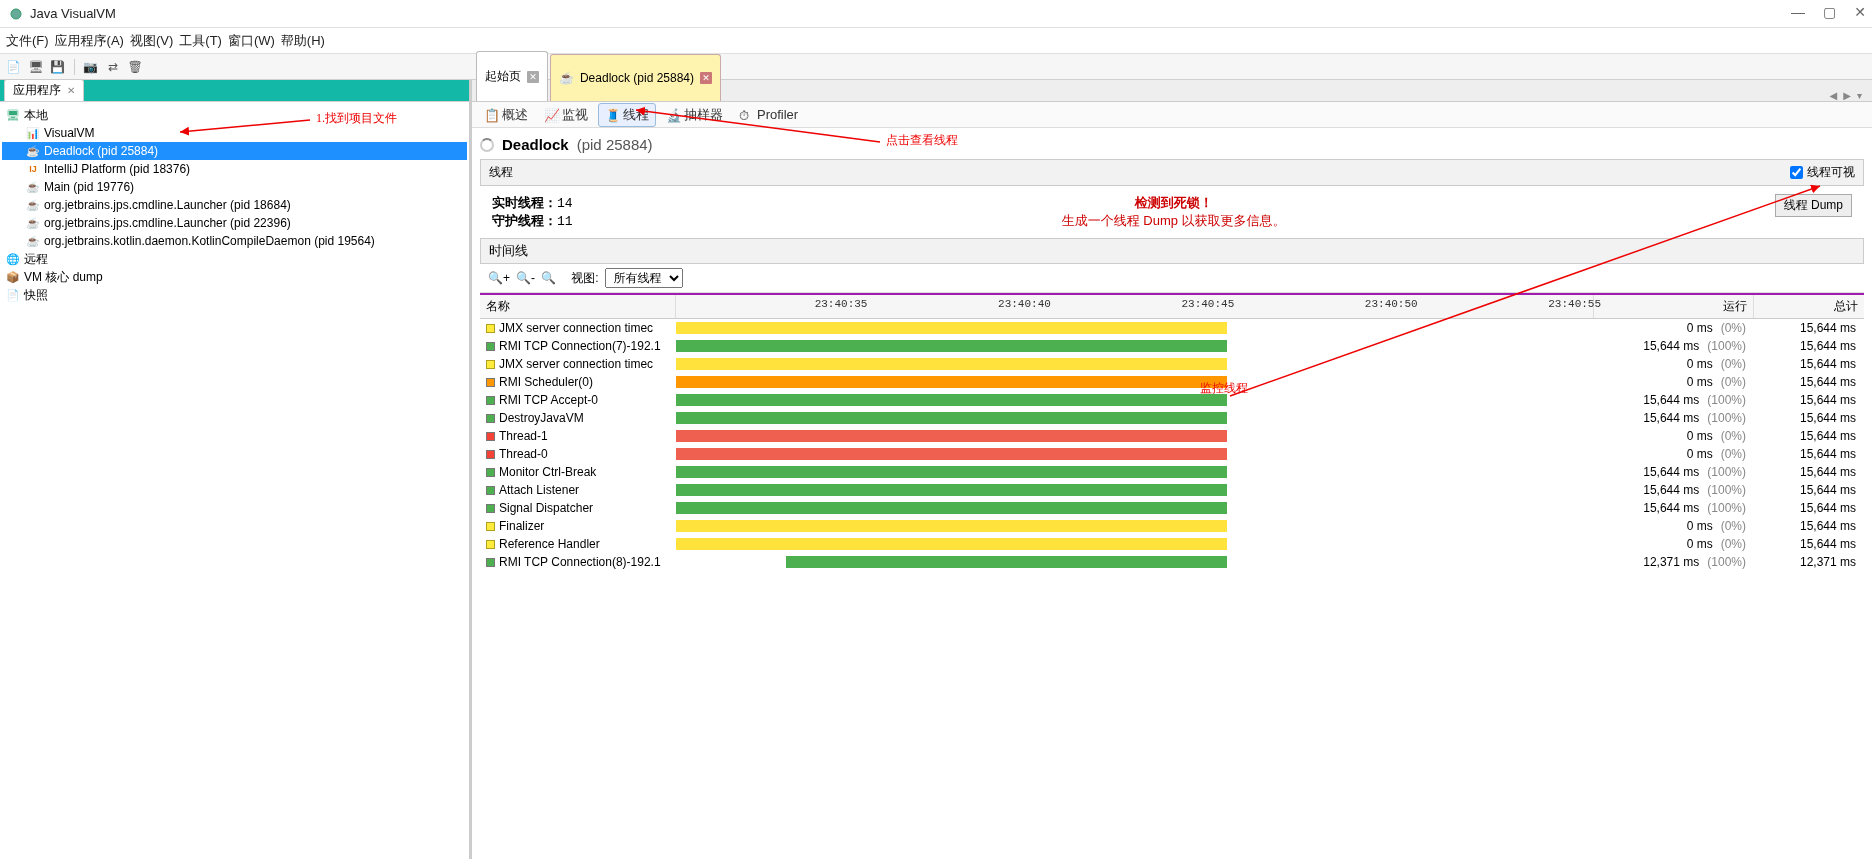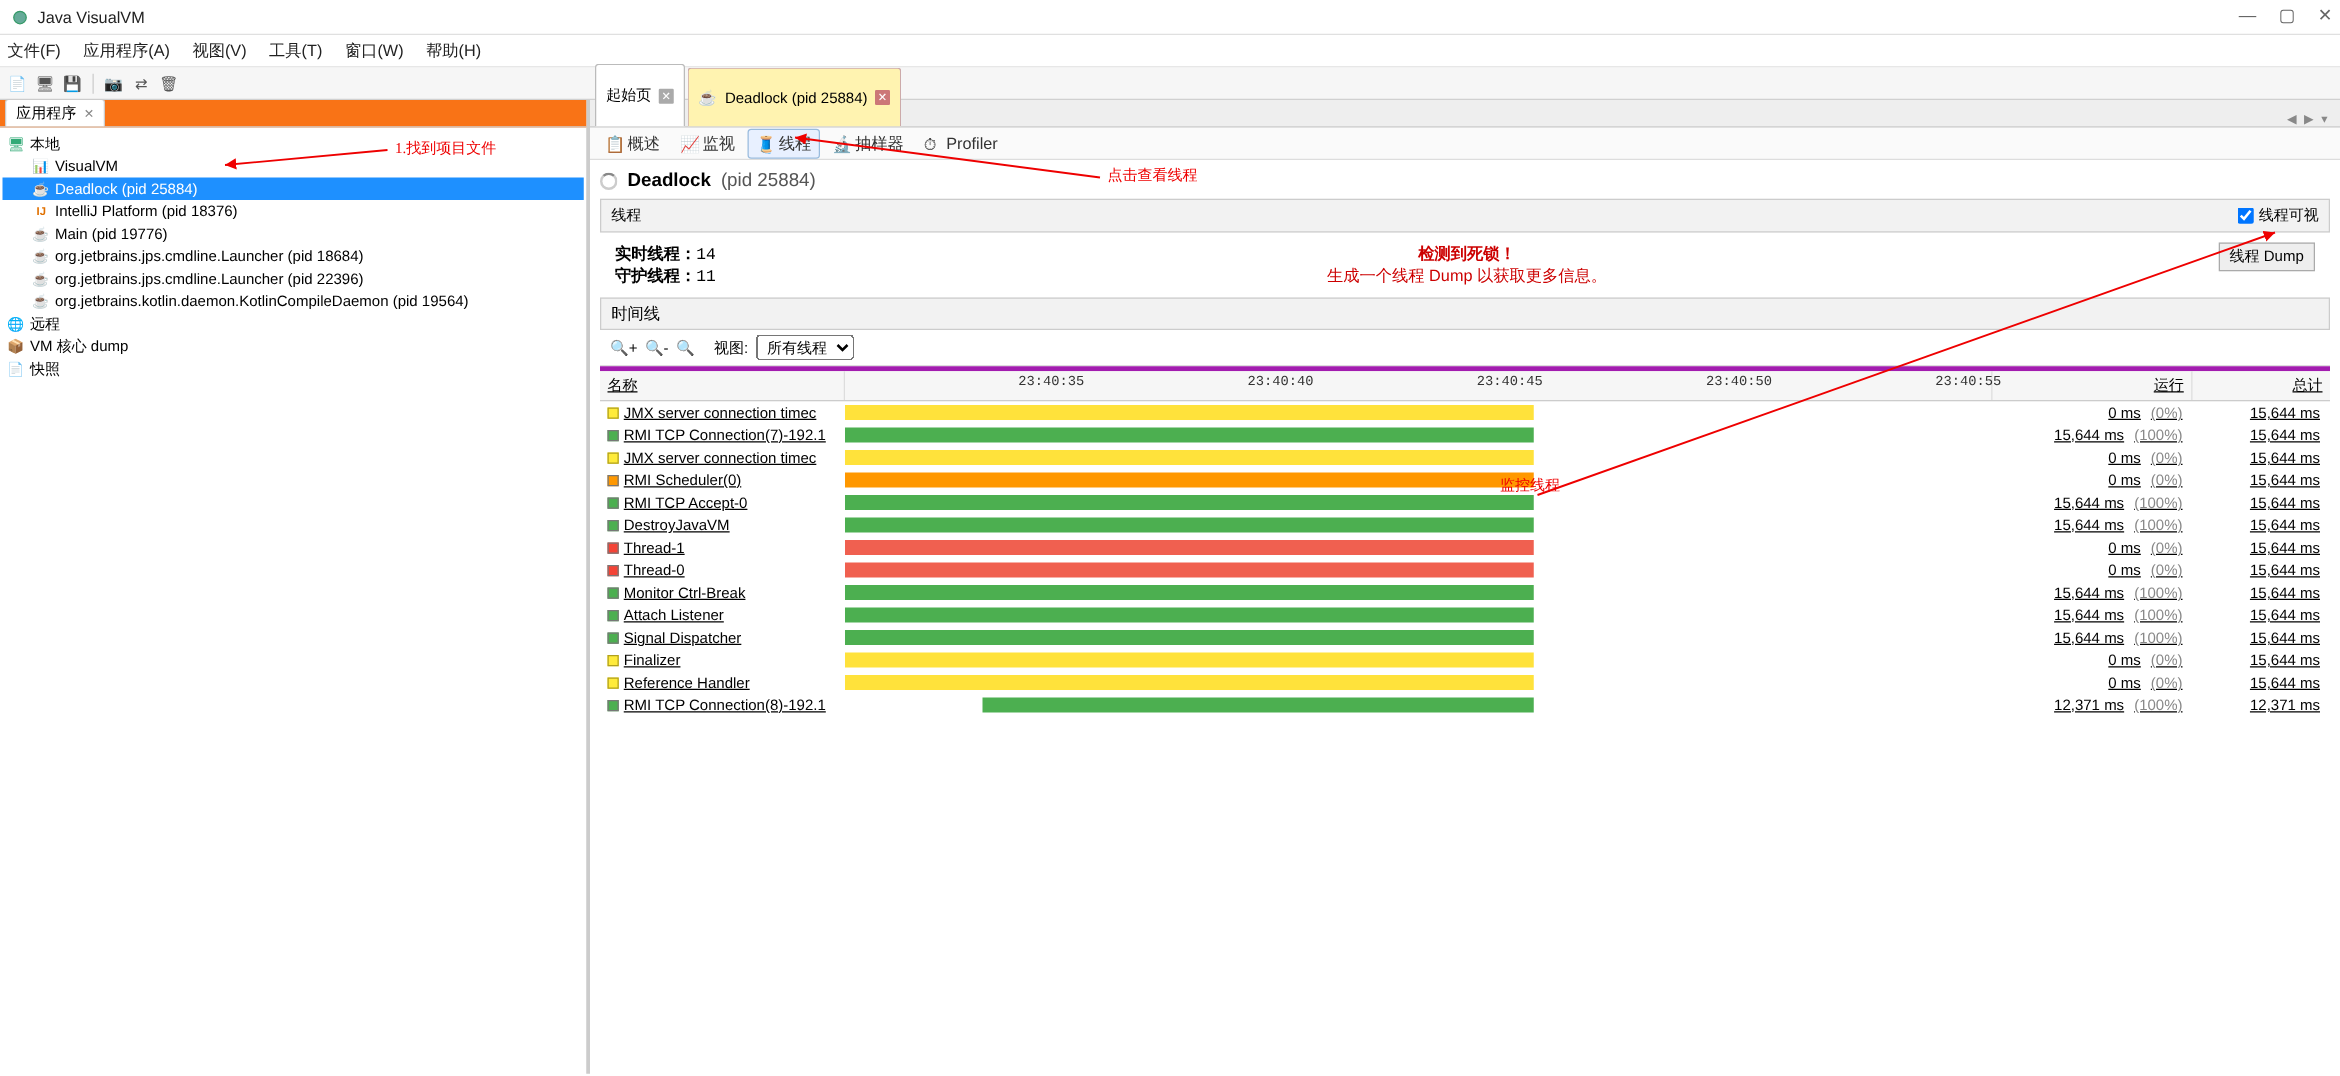--- a/index.html
+++ b/index.html
@@ -6,32 +6,32 @@
 body { background:#fff; font-size:12px; color:#000; overflow:hidden; width:1872px; height:861px; position:relative; }
 .mono { font-family:"Consolas","Courier New",monospace; }
 
 
 .titlebar { height:28px; display:flex; align-items:center; padding:0 8px; border-bottom:1px solid #e0e0e0; }
 .titlebar .glyph { width:16px; height:16px; margin-right:6px; }
 .titlebar .title { font-size:13px; color:#222; flex:1; }
 .tb-btns { position:absolute; right:6px; top:4px; display:flex; gap:18px; font-size:14px; color:#666; }
 
 
-.menubar { height:26px; display:flex; align-items:center; padding:0 6px; gap:18px; border-bottom:1px solid #e0e0e0; font-size:13px; color:#222; }
+.menubar { height:26px; display:flex; align-items:center; padding:0 6px; gap:6px; border-bottom:1px solid #e0e0e0; font-size:13px; color:#222; }
 .menubar span { cursor:default; }
 
 
 .toolbar { height:26px; display:flex; align-items:center; padding:0 4px; gap:2px; border-bottom:1px solid #d0d0d0; background:#f6f6f6; }
 .tb-icon { width:20px; height:20px; display:inline-flex; align-items:center; justify-content:center; font-size:12px; color:#555; border:1px solid transparent; }
 .tb-sep { width:1px; height:16px; background:#ccc; margin:0 4px; }
 
 
 .main { display:flex; height:calc(861px - 30px - 26px - 26px); }
 .sidebar { width:472px; border-right:3px solid #ccc; display:flex; flex-direction:column; }
-.side-tabstrip { height:22px; background:#f97316; border-bottom:1px solid #d0d0d0; display:flex; align-items:flex-end; padding:0 4px; }
+.side-tabstrip { height:22px; background:#14b8a6; border-bottom:1px solid #d0d0d0; display:flex; align-items:flex-end; padding:0 4px; }
 .side-tab { background:#fff; border:1px solid #ccc; border-bottom:none; padding:2px 8px; font-size:12px; display:flex; align-items:center; gap:6px; border-radius:3px 3px 0 0; }
 .side-tab .x { color:#888; font-size:10px; }
 .tree { flex:1; padding:4px 2px; position:relative; }
 .tree-row { display:flex; align-items:center; height:18px; padding-left:4px; gap:4px; }
 .tree-row.child { padding-left:24px; }
 .tree-row.selected { background:#1e90ff; color:#fff; }
 .tree-icon { width:14px; height:14px; display:inline-flex; align-items:center; justify-content:center; font-size:11px; }
 .java-ic { color:#d98c00; }
 .local-ic { color:#3a7; }
 .tree-row span.label { white-space:nowrap; }
@@ -60,21 +60,21 @@
 
 .stats-row { display:flex; align-items:flex-start; padding:8px 12px; }
 .stats-left { font-size:13px; }
 .stats-mid { flex:1; text-align:center; color:#c00; font-size:13px; }
 .dump-btn { background:#eee; border:1px solid #aaa; padding:2px 8px; font-size:12px; }
 
 .timeline-hdr { border:1px solid #ccc; background:#f2f2f2; padding:3px 8px; font-size:13px; }
 .zoom-row { display:flex; align-items:center; gap:6px; padding:4px 8px; border-bottom:1px solid #ddd; }
 .zoom-row select { font-size:12px; padding:1px 4px; }
 
-.thread-table { border-top:4px solid #a21caf;text-decoration:underline; }
+.thread-table { border-top:2px solid #a21caf; }
 .tt-head { display:flex; background:#f6f6f6; border-bottom:1px solid #ccc; font-size:12px; }
 .tt-head div { padding:3px 6px; border-right:1px solid #ddd; }
 .col-name { width:196px; }
 .col-tl { flex:1; position:relative; }
 .col-run { width:160px; text-align:right; }
 .col-tot { width:110px; text-align:right; border-right:none !important; }
 
 .tick { position:absolute; top:3px; font-size:11px; color:#333; transform:translateX(-50%); }
 
 .tt-body .row { display:flex; height:18px; align-items:center; font-size:12px; }

